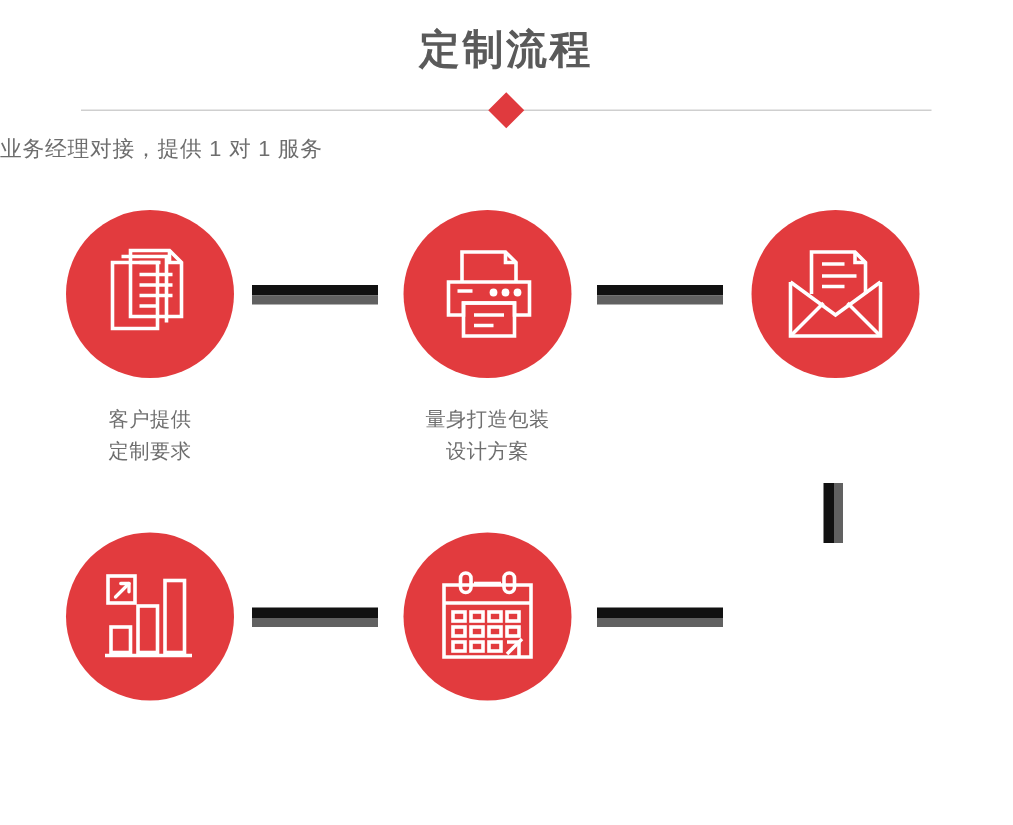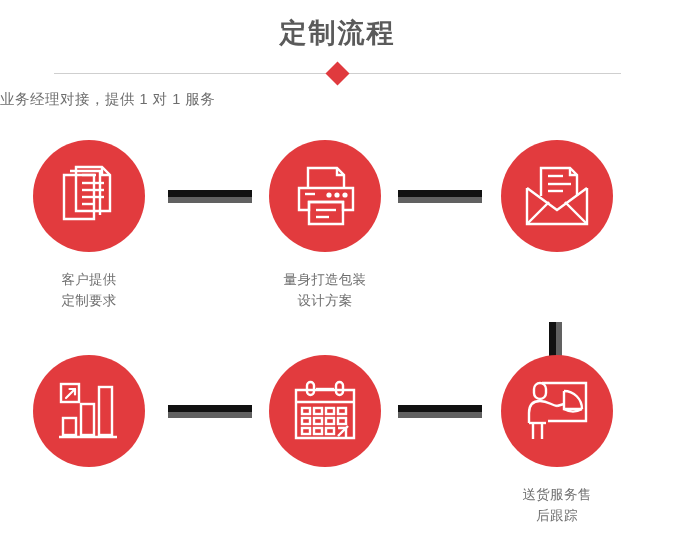--- a/index.html
+++ b/index.html
@@ -75,21 +75,21 @@
   .flow-row {
     position: relative;
     height: 215px;
   }
   .node {
     position: absolute;
     width: 170px;
     top: 0;
     text-align: center;
   }
-  .node.col0 { left: 4px; }
+  .node.col0 { left: 15px; }
   .node.col1 { left: 240px; }
   .node.col2 { left: 472px; }
 
   .circle {
     width: 112px;
     height: 112px;
     border-radius: 50%;
     background: #e23b3e;
     margin: 0 auto;
     position: relative;
@@ -302,35 +302,14 @@
           </g>
         </svg>
       </div>
     </div>
 
     <div class="conn-h h-b">
       <div class="bar-dark"></div>
       <div class="bar-gray"></div>
     </div>
 
-    <div class="node col2">
-      <div class="circle">
-        <svg width="66" height="64" viewBox="0 0 66 64">
-          <g fill="none" stroke="#ffffff" stroke-width="2.4" stroke-linejoin="miter">
-            <path d="M18 4 H62 V42 H24"></path>
-            <path d="M40 12 V30 H58"></path>
-            <path d="M40 30 A18 18 0 0 0 58 30"></path>
-            <path d="M40 12 A18 18 0 0 1 58 30"></path>
-            <rect x="10" y="4" width="12" height="16" rx="6"></rect>
-            <path d="M16 22 C8 22 5 27 5 34 V44"></path>
-            <path d="M16 22 C24 22 27 26 33 27"></path>
-            <line x1="33" y1="27" x2="40" y2="25"></line>
-            <path d="M5 44 H22"></path>
-            <line x1="9" y1="44" x2="9" y2="60"></line>
-            <line x1="18" y1="44" x2="18" y2="60"></line>
-          </g>
-        </svg>
-      </div>
-      <div class="node-label">送货服务售
-后跟踪</div>
-    </div>
   </div>
 </div>
 
 </body></html>

